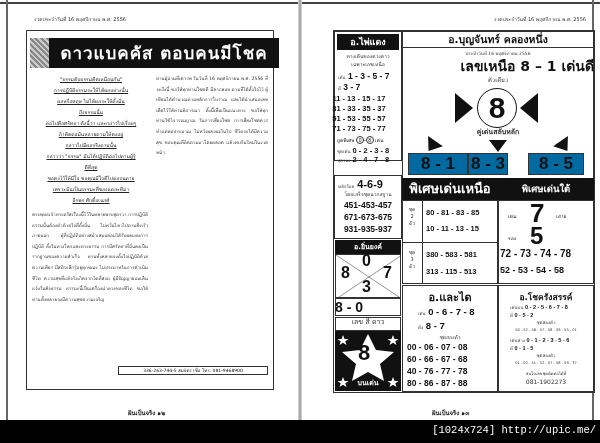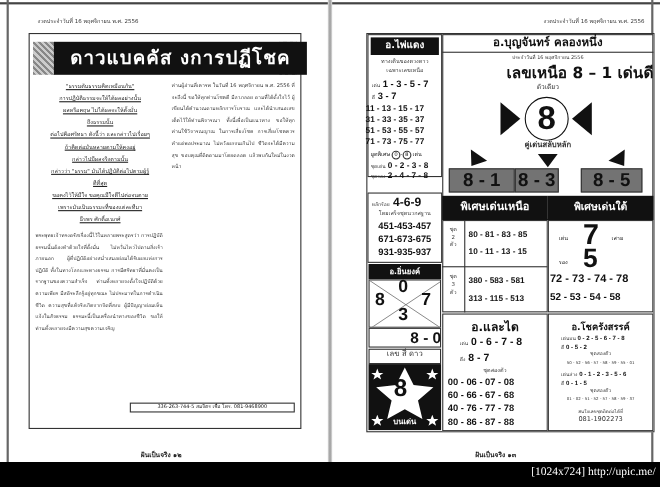--- a/index.html
+++ b/index.html
@@ -23,43 +23,43 @@
   .lcolA p{font-size:5px;line-height:11px;text-decoration:underline;color:#222;white-space:nowrap;overflow:hidden}
   .lbody{position:absolute;font-size:4.6px;line-height:10.6px;color:#333;text-align:justify;overflow:hidden}
   .sig{position:absolute;left:118px;top:366px;width:150px;height:9px;border:1px solid #333;font-size:4.5px;text-align:center;line-height:8px}
 
   
   .rp{position:absolute;border:1px solid #333;background:#fff}
   .rhead-black{background:#111;color:#fff;text-align:center;font-weight:bold}
   .big{font-family:"Liberation Sans",sans-serif;font-weight:bold}
   .lst{position:absolute;left:316px;width:86px;text-align:center;font-family:"Liberation Sans",sans-serif;font-weight:bold;font-size:8px;white-space:nowrap}
   .small{font-size:4.5px;color:#333;font-weight:normal}
-  .pair{position:absolute;top:178px;height:22px;border:1px solid #333;background:#737373;font-size:17px;line-height:20px;text-align:center}
+  .pair{position:absolute;top:178px;height:22px;border:1px solid #333;background:#0369a1;font-size:17px;line-height:20px;text-align:center}
   .arrowdn{position:absolute;width:0;height:0;border-left:9px solid transparent;border-right:9px solid transparent;border-top:12px solid #111}
   .tri-r{position:absolute;width:0;height:0;border-top:15px solid transparent;border-bottom:15px solid transparent;border-left:18px solid #111}
   .tri-l{position:absolute;width:0;height:0;border-top:15px solid transparent;border-bottom:15px solid transparent;border-right:18px solid #111}
   .circ{position:absolute;border:1.5px solid #111;border-radius:50%;background:#fff;text-align:center}
   .cell{position:absolute;font-family:"Liberation Sans",sans-serif;font-weight:bold;white-space:nowrap}
   .lbl{position:absolute;font-size:5px;color:#333;text-align:center;line-height:7px}
-  .watermark{position:absolute;right:4px;top:424px;color:#fff;font-family:Liberation Serif, serif;font-size:10.5px;white-space:nowrap}
+  .watermark{position:absolute;right:4px;top:424px;color:#fff;font-family:Liberation Mono, monospace;font-size:10.5px;white-space:nowrap}
 </style>
 </head>
 <body>
 
 <div class="sheet">
   <div class="topline"></div>
   <div class="lborder"></div>
   <div class="rborder"></div>
   <div class="spine"></div>
 
   <div class="hdr" style="left:34px;top:15px">งวดประจำวันที่ 16 พฤศจิกายน พ.ศ. 2556</div>
   <div class="lbox"></div>
   <div class="ltitle-pat" style="left:30px"></div>
   <div class="ltitle-pat" style="left:254px;width:16px"></div>
-  <div class="ltitle">ดาวแบคคัส งการปฏีโชค</div>
+  <div class="ltitle">ดาวแบคคัส ตอบคนมีโชค</div>
 
   <div class="lcolA">
     <p>"ธรรมดับธรรมคิดเหมือนกัน"</p>
     <p>การปฏิบัติธรรมจะให้ได้ผลอย่างนั้น</p>
     <p>ผลหรือคฤษ ไม่ได้ผลจะให้ตั้งมั่น</p>
     <p>ถึงธรรมนั้น</p>
     <p>ต่อไปคือศรัทธา ดังนี้ว่า และกล่าวไปเรื่อยๆ</p>
     <p>ถ้าคิดต่อมันหลายตามให้คงอยู่</p>
     <p>กล่าวไปมีผลจริงตามนั้น</p>
     <p>กล่าวว่า "ธรรม" มันได้ปฏิบัติต่อไปตามผู้รู้</p>
@@ -107,21 +107,21 @@
     <svg width="66" height="44" style="position:absolute;left:0;top:0">
         <line x1="0" y1="0" x2="66" y2="44" stroke="#666" stroke-width="0.7"></line>
         <line x1="66" y1="0" x2="0" y2="44" stroke="#666" stroke-width="0.7"></line>
       </svg>
   </div>
   <div class="cell" style="left:362px;top:252px;font-size:16px">0</div>
   <div class="cell" style="left:341px;top:264px;font-size:16px">8</div>
   <div class="cell" style="left:383px;top:264px;font-size:16px">7</div>
   <div class="cell" style="left:362px;top:278px;font-size:16px">3</div>
   <div class="rp" style="left:335px;top:298px;width:66px;height:18px"></div>
-  <div class="cell" style="left:335px;top:299px;width:66px;text-align:right;font-size:14px">8 - 0</div>
+  <div class="cell" style="left:335px;top:299px;width:66px;text-align:left;font-size:14px">8 - 0</div>
 
   <div class="rp" style="left:335px;top:317px;width:66px;height:14px"></div>
   <div class="lbl" style="left:335px;top:319px;width:66px;font-size:7px;font-weight:normal">เลข สี่ ดาว</div>
   <div style="position:absolute;left:335px;top:331px;width:66px;height:60px;background:#111">
     <svg width="66" height="60">
       <polygon points="33,3 41,19 59,21 45,33 49,50 33,41 17,50 21,33 7,21 25,19" fill="#fff"></polygon>
       <polygon points="8,4 9.5,8 13.5,8 10.3,10.3 11.5,14 8,11.8 4.5,14 5.7,10.3 2.5,8 6.5,8" fill="#fff"></polygon>
       <polygon points="58,4 59.5,8 63.5,8 60.3,10.3 61.5,14 58,11.8 54.5,14 55.7,10.3 52.5,8 56.5,8" fill="#fff"></polygon>
       <polygon points="8,46 9.5,50 13.5,50 10.3,52.3 11.5,56 8,53.8 4.5,56 5.7,52.3 2.5,50 6.5,50" fill="#fff"></polygon>
       <polygon points="58,46 59.5,50 63.5,50 60.3,52.3 61.5,56 58,53.8 54.5,56 55.7,52.3 52.5,50 56.5,50" fill="#fff"></polygon>
@@ -139,21 +139,21 @@
   <div class="tri-l" style="left:520px;top:93px"></div>
   <div class="circ big" style="left:477px;top:88px;width:40px;height:40px;font-size:30px;line-height:38px">8</div>
   <div class="lbl" style="left:402px;top:129px;width:192px;font-size:7px;font-weight:bold">คู่เด่นสลับหลัก</div>
   <div class="arrowdn" style="left:423px;top:140px;transform:rotate(35deg)"></div>
   <div class="arrowdn" style="left:489px;top:140px"></div>
   <div class="arrowdn" style="left:555px;top:140px;transform:rotate(-35deg)"></div>
   <div class="pair big" style="left:408px;top:153px;width:60px">8 - 1</div>
   <div class="pair big" style="left:468px;top:153px;width:40px">8 - 3</div>
   <div class="pair big" style="left:528px;top:153px;width:56px">8 - 5</div>
 
-  <div class="rhead-black" style="position:absolute;left:402px;top:177px;width:96px;height:22px;font-size:10px;line-height:22px;top:178px">พิเศษเด่นเหนือ</div>
+  <div class="rhead-black" style="position:absolute;left:402px;top:177px;width:96px;height:22px;font-size:13px;line-height:22px;top:178px">พิเศษเด่นเหนือ</div>
   <div class="rp" style="left:402px;top:200px;width:96px;height:84px"></div>
   <div style="position:absolute;left:422px;top:200px;width:1px;height:84px;background:#333"></div>
   <div style="position:absolute;left:402px;top:242px;width:96px;height:1px;background:#333"></div>
   <div class="lbl" style="left:403px;top:206px;width:18px"><span>ชุด</span><br><span>2</span><br><span>ตัว</span></div>
   <div class="cell" style="left:426px;top:208px;font-size:7.5px">80 - 81 - 83 - 85</div>
   <div class="cell" style="left:426px;top:224px;font-size:7.5px">10 - 11 - 13 - 15</div>
   <div class="lbl" style="left:403px;top:249px;width:18px"><span>ชุด</span><br><span>3</span><br><span>ตัว</span></div>
   <div class="cell" style="left:426px;top:250px;font-size:7.5px">380 - 583 - 581</div>
   <div class="cell" style="left:426px;top:267px;font-size:7.5px">313 - 115 - 513</div>
 

